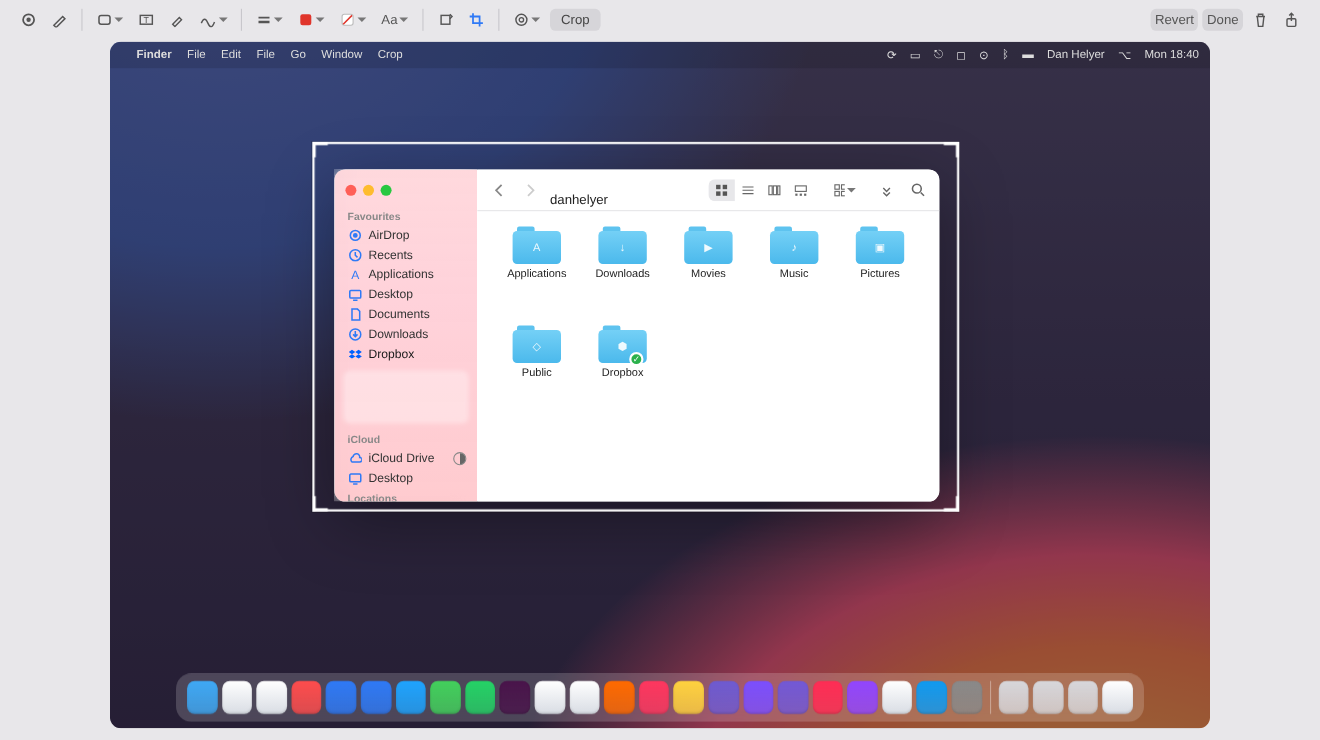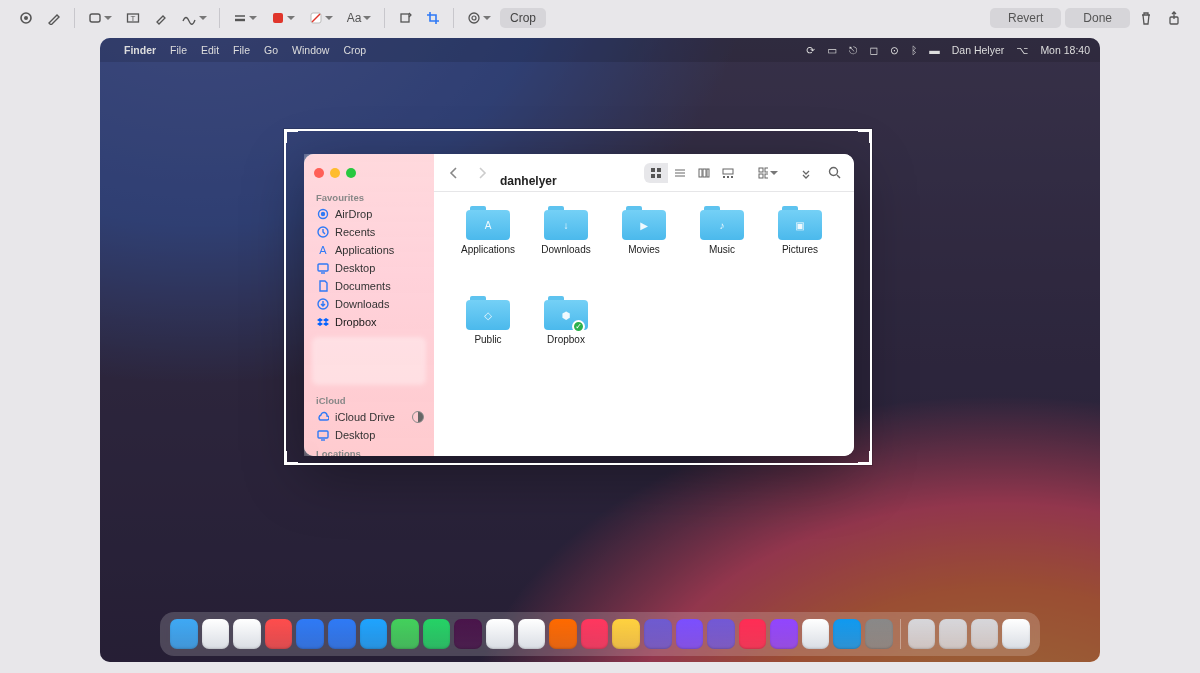--- a/index.html
+++ b/index.html
@@ -6,21 +6,21 @@
 body { background: #e8e7ea; width: 1200px; height: 673px; overflow: hidden; position: relative; }
 
 
 .ss-toolbar { height: 36px; display: flex; align-items: center; gap: 4px; padding: 0 14px; }
 .ss-toolbar .tb-btn { height: 24px; min-width: 24px; padding: 0 4px; display: inline-flex; align-items: center; justify-content: center; border-radius: 5px; color: #555; cursor: pointer; position: relative; }
 .ss-toolbar .tb-btn.wide { min-width: 34px; }
 .ss-toolbar .tb-btn svg { display: block; }
 .ss-toolbar .tb-sep { width: 1px; height: 20px; background: #c8c7cc; margin: 0 4px; }
 .ss-toolbar .spacer { flex: 1; }
 .ss-toolbar .pill { background: #d6d5d9; border-radius: 5px; padding: 3px 10px; font-size: 12px; color: #444; cursor: pointer; }
-.ss-toolbar .txt-btn { padding: 3px 18px; font-size: 12px; color: #555; border-radius: 5px; cursor: pointer; }
+.ss-toolbar .txt-btn { padding: 3px 4px; font-size: 12px; color: #555; border-radius: 5px; cursor: pointer; }
 .chev::after { content: ""; display: inline-block; margin-left: 2px; border: 4px solid transparent; border-top-color: #777; transform: translateY(2px); }
 
 
 .canvas-wrap { position: absolute; left: 0; right: 0; top: 36px; bottom: 0; display: flex; align-items: flex-start; justify-content: center; }
 .ss-image { position: relative; width: 1000px; height: 624px; margin-top: 2px; border-radius: 10px; overflow: hidden;
   background:
     radial-gradient(ellipse 900px 600px at 90% 115%, #ffb646 0%, #ff7a3c 28%, #f04f6c 42%, transparent 60%),
     radial-gradient(ellipse 1000px 800px at 10% -15%, #5a73c4 0%, #3d5fb0 35%, transparent 55%),
     linear-gradient(180deg, #4a4563 0%, #3a3350 45%, #2c2440 100%);
 }
@@ -54,21 +54,21 @@
 .side-item { display: flex; align-items: center; gap: 6px; padding: 2.5px 12px; cursor: default; color: #333; position: relative;}
 .side-item.active { color: #1a1a1a; font-weight: 500; }
 .side-item .si-ico { width: 13px; height: 13px; display: inline-flex; align-items: center; justify-content: center; color: #2f7af6; flex: 0 0 13px;}
 .side-item.dropbox .si-ico { color: #0061ff; }
 .side-blur { margin: 6px 8px; height: 48px; background: rgba(255,255,255,.35); border-radius: 6px; filter: blur(2px); }
 .half-ico { position:absolute; right:10px; width:12px; height:12px; border-radius:50%; background: conic-gradient(#666 0 50%, transparent 50% 100%); border:1px solid #888;}
 
 .finder .main { flex: 1; background: #fff; display: flex; flex-direction: column; }
 .f-toolbar { height: 38px; border-bottom: 1px solid #e6e6e8; display: flex; align-items: center; padding: 0 10px; gap: 8px; font-size: 12px; color: #555; }
 .f-toolbar .nav-arrow { width: 20px; height: 20px; display:inline-flex; align-items:center; justify-content:center; color:#888; cursor:pointer; }
-.f-toolbar .title { font-weight: 700; color: #222; margin-top: 16px; }
+.f-toolbar .title { font-weight: 400; color: #222; margin-top: 16px; }
 .f-toolbar .grow { flex: 1; }
 .view-seg { display: inline-flex; border-radius: 6px; overflow: hidden; }
 .view-seg .vs { width: 24px; height: 20px; display:inline-flex; align-items:center; justify-content:center; color:#666; cursor:pointer; }
 .view-seg .vs.active { background: #e7e7ea; }
 .tb-ico { width:20px; height:20px; display:inline-flex; align-items:center; justify-content:center; color:#666; cursor:pointer;}
 
 .f-grid { flex: 1; padding: 14px 16px; display: grid; grid-template-columns: repeat(5, 1fr); grid-auto-rows: 84px; gap: 6px 2px; align-content: start; }
 .folder { display: flex; flex-direction: column; align-items: center; gap: 4px; font-size: 10px; color: #222; cursor: default; position:relative;}
 .folder .ficon { width: 44px; height: 34px; position: relative; }
 .folder .ficon .tab { position:absolute; top:0; left:4px; width:16px; height:6px; background:#5ec3ef; border-radius:2px 2px 0 0;}

